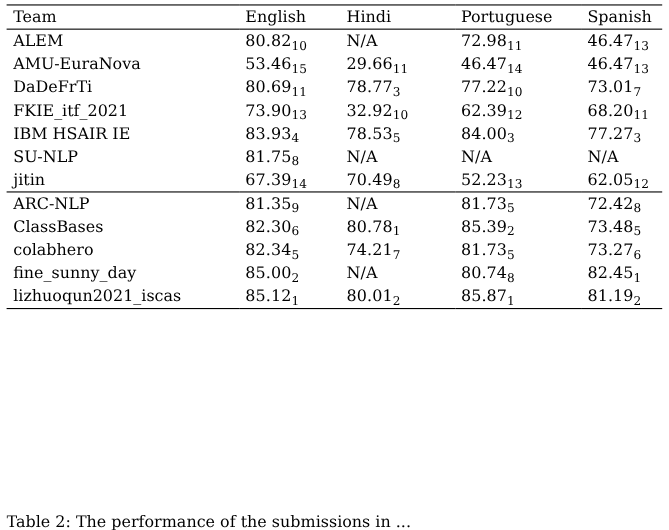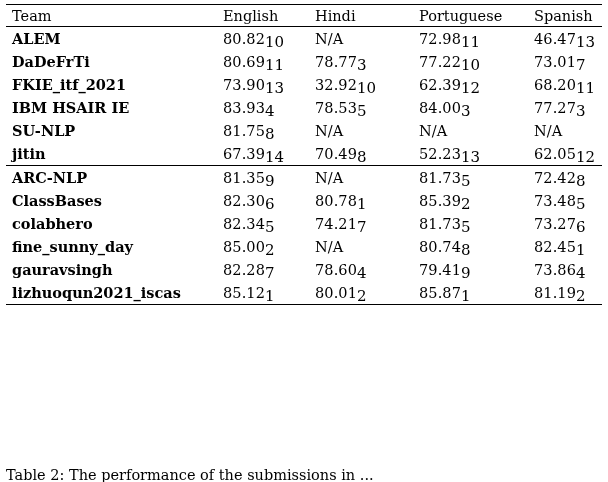--- a/index.html
+++ b/index.html
@@ -46,31 +46,30 @@
     border-bottom: 0.9px solid #000;
   }
   tr.head-row th:first-child {
     padding-left: 6px;
   }
   tr.group-break td {
     border-top: 0.9px solid #000;
   }
   tbody tr td:first-child {
     padding-left: 6px;
-    font-weight: bold;
   }
   tr.last-row td {
     border-bottom: 1.6px solid #000;
     margin-top: 39px;
   }
   .bold-team {
     font-weight: bold;
   }
   sub.rank {
-    font-size: 15px;
+    font-size: 11px;
     vertical-align: baseline;
     position: relative;
     top: 3px;
     left: 0px;
     letter-spacing: 0;
   }
   .val {
     letter-spacing: 0.1px;
   }
   .caption {
@@ -105,20 +104,27 @@
         <th>Portuguese</th>
         <th>Spanish</th>
       </tr>
     </thead>
     <tbody id="tbody">
         <tr>
           <td>ALEM</td>
           <td><span class="val">80.82</span><sub class="rank">10</sub></td>
           <td><span class="val">N/A</span></td>
           <td><span class="val">72.98</span><sub class="rank">11</sub></td>
+          <td><span class="val">46.47</span><sub class="rank">13</sub></td>
+        </tr>
+        <tr>
+          <td>AMU-EuraNova</td>
+          <td><span class="val">53.46</span><sub class="rank">15</sub></td>
+          <td><span class="val">29.66</span><sub class="rank">11</sub></td>
+          <td><span class="val">46.47</span><sub class="rank">14</sub></td>
           <td><span class="val">46.47</span><sub class="rank">13</sub></td>
         </tr>
         <tr>
           <td>DaDeFrTi</td>
           <td><span class="val">80.69</span><sub class="rank">11</sub></td>
           <td><span class="val">78.77</span><sub class="rank">3</sub></td>
           <td><span class="val">77.22</span><sub class="rank">10</sub></td>
           <td><span class="val">73.01</span><sub class="rank">7</sub></td>
         </tr>
         <tr>
@@ -170,27 +176,20 @@
           <td><span class="val">81.73</span><sub class="rank">5</sub></td>
           <td><span class="val">73.27</span><sub class="rank">6</sub></td>
         </tr>
         <tr>
           <td class="bold-team">fine_sunny_day</td>
           <td><span class="val">85.00</span><sub class="rank">2</sub></td>
           <td><span class="val">N/A</span></td>
           <td><span class="val">80.74</span><sub class="rank">8</sub></td>
           <td><span class="val">82.45</span><sub class="rank">1</sub></td>
         </tr>
-        <tr>
-          <td class="bold-team">gauravsingh</td>
-          <td><span class="val">82.28</span><sub class="rank">7</sub></td>
-          <td><span class="val">78.60</span><sub class="rank">4</sub></td>
-          <td><span class="val">79.41</span><sub class="rank">9</sub></td>
-          <td><span class="val">73.86</span><sub class="rank">4</sub></td>
-        </tr>
         <tr class="last-row">
           <td class="bold-team">lizhuoqun2021_iscas</td>
           <td><span class="val">85.12</span><sub class="rank">1</sub></td>
           <td><span class="val">80.01</span><sub class="rank">2</sub></td>
           <td><span class="val">85.87</span><sub class="rank">1</sub></td>
           <td><span class="val">81.19</span><sub class="rank">2</sub></td>
         </tr>
       </tbody>
   </table>
 

